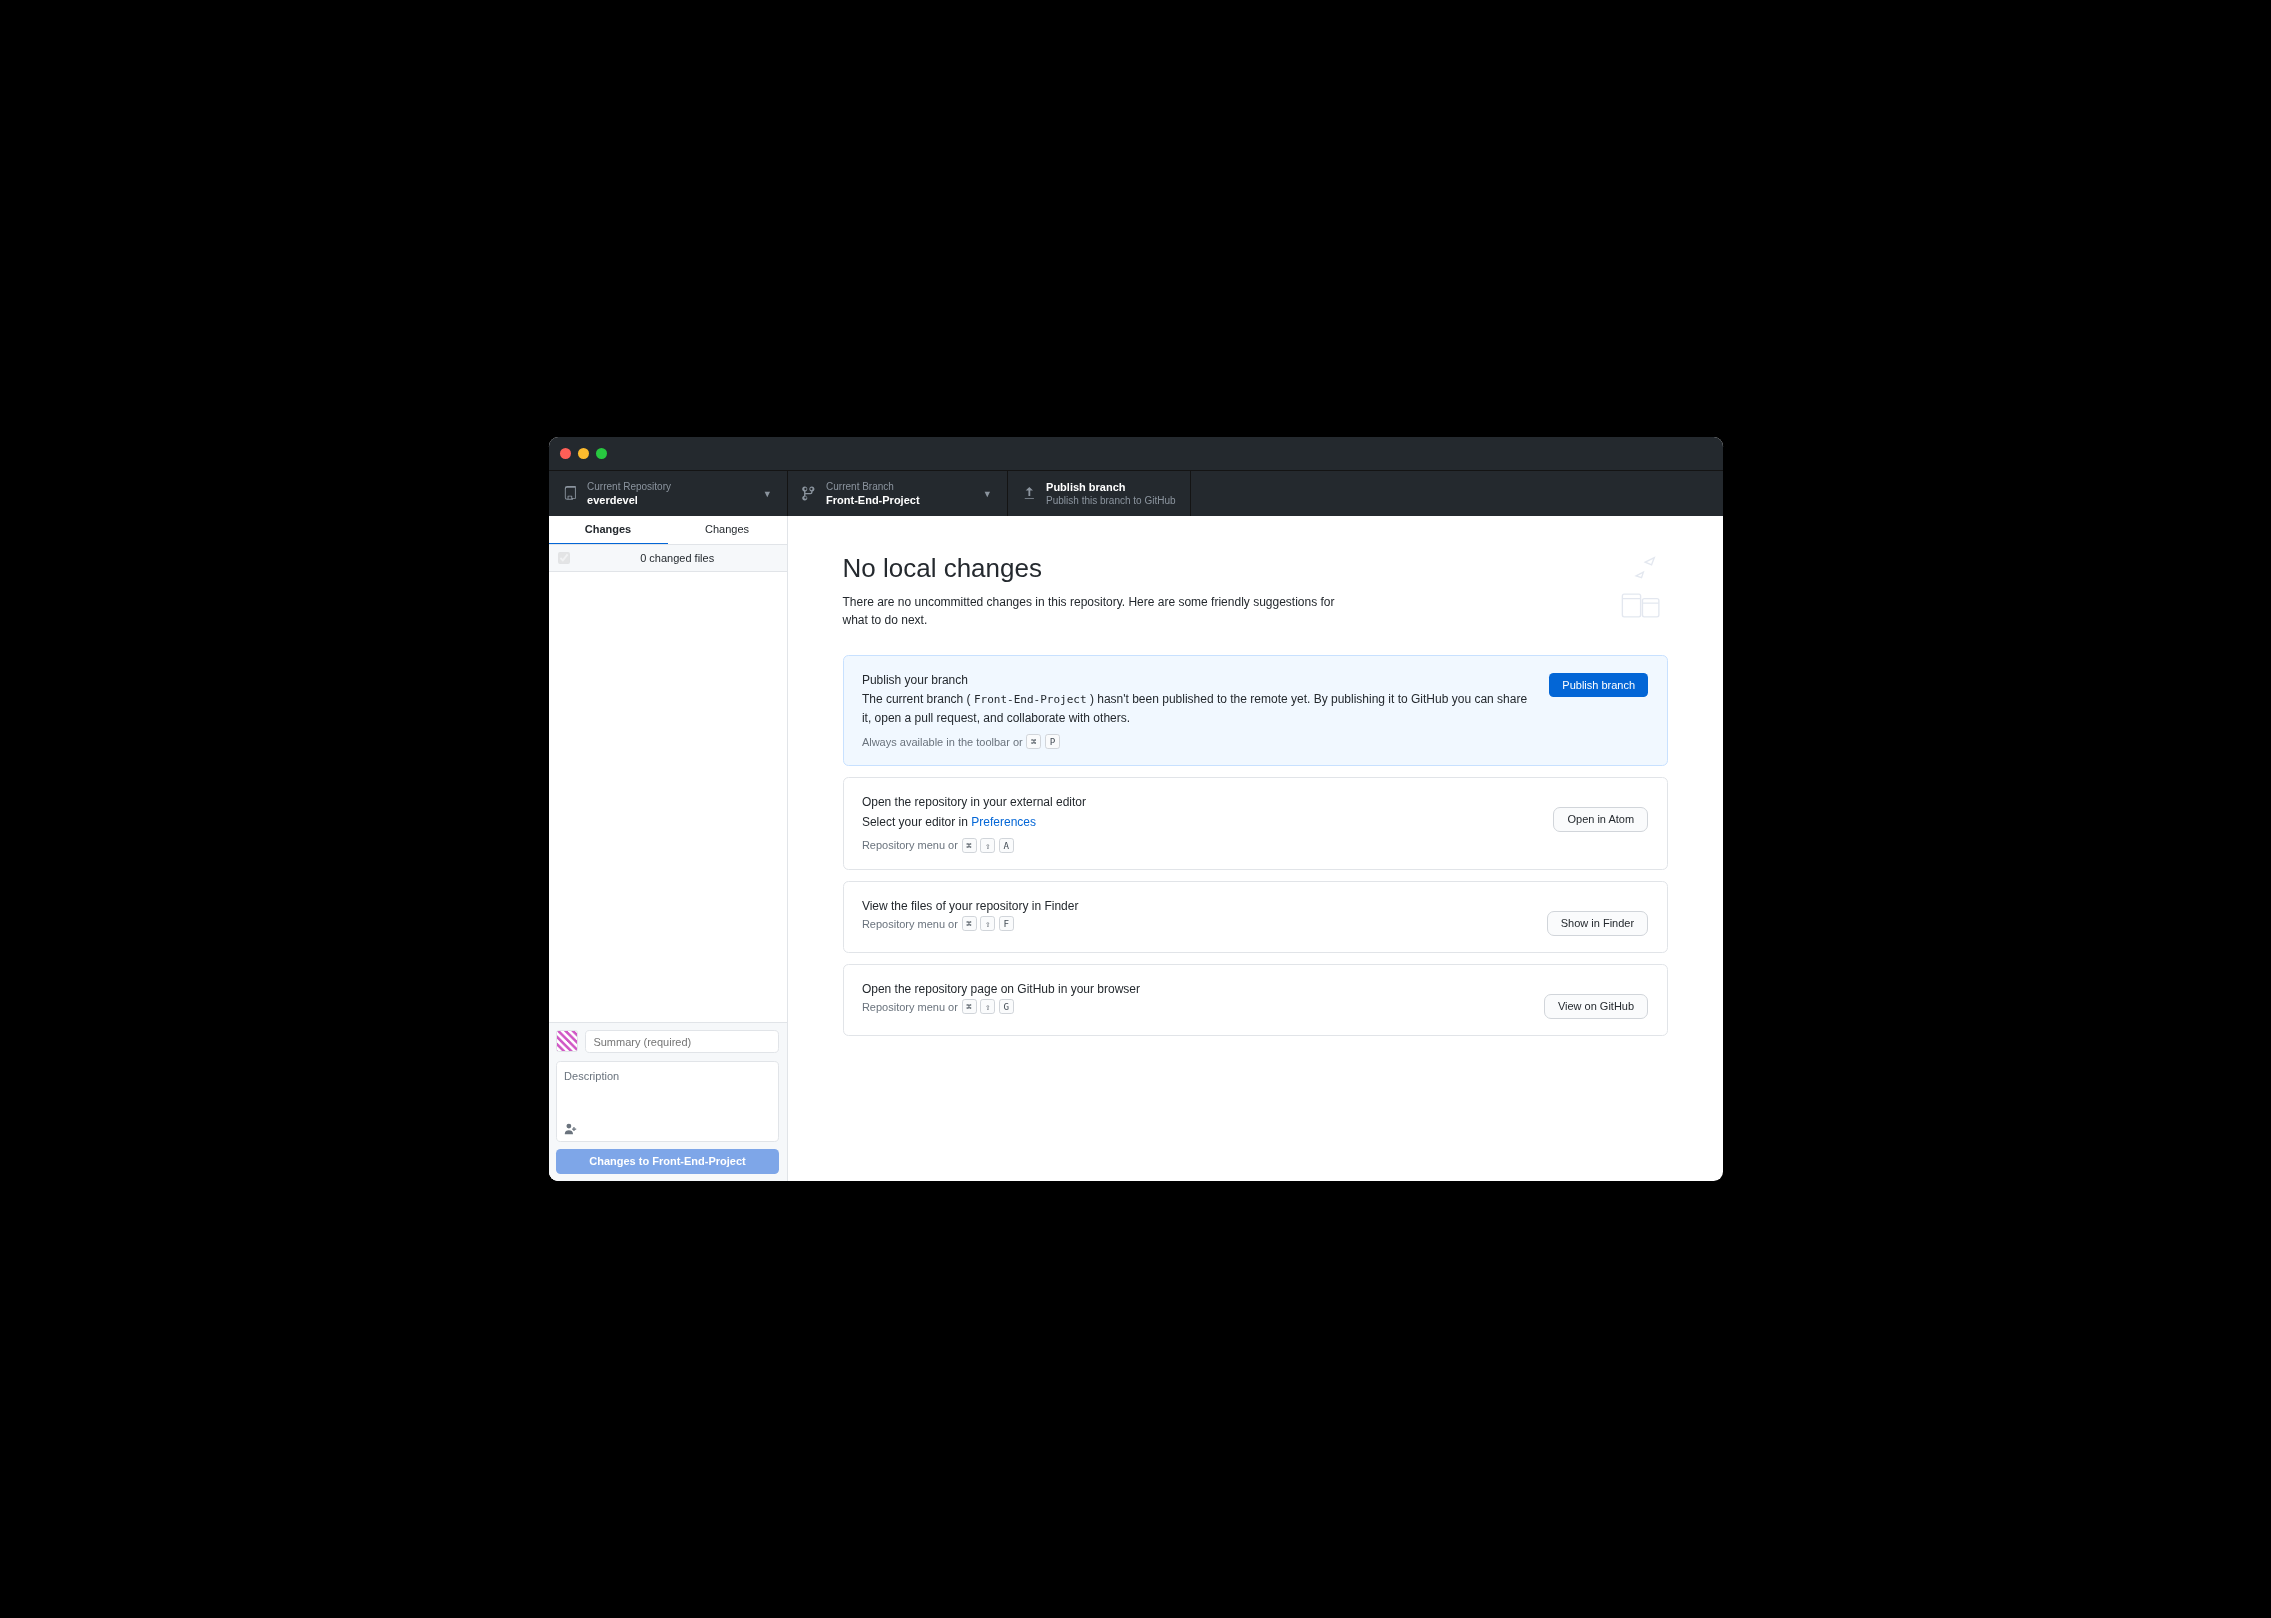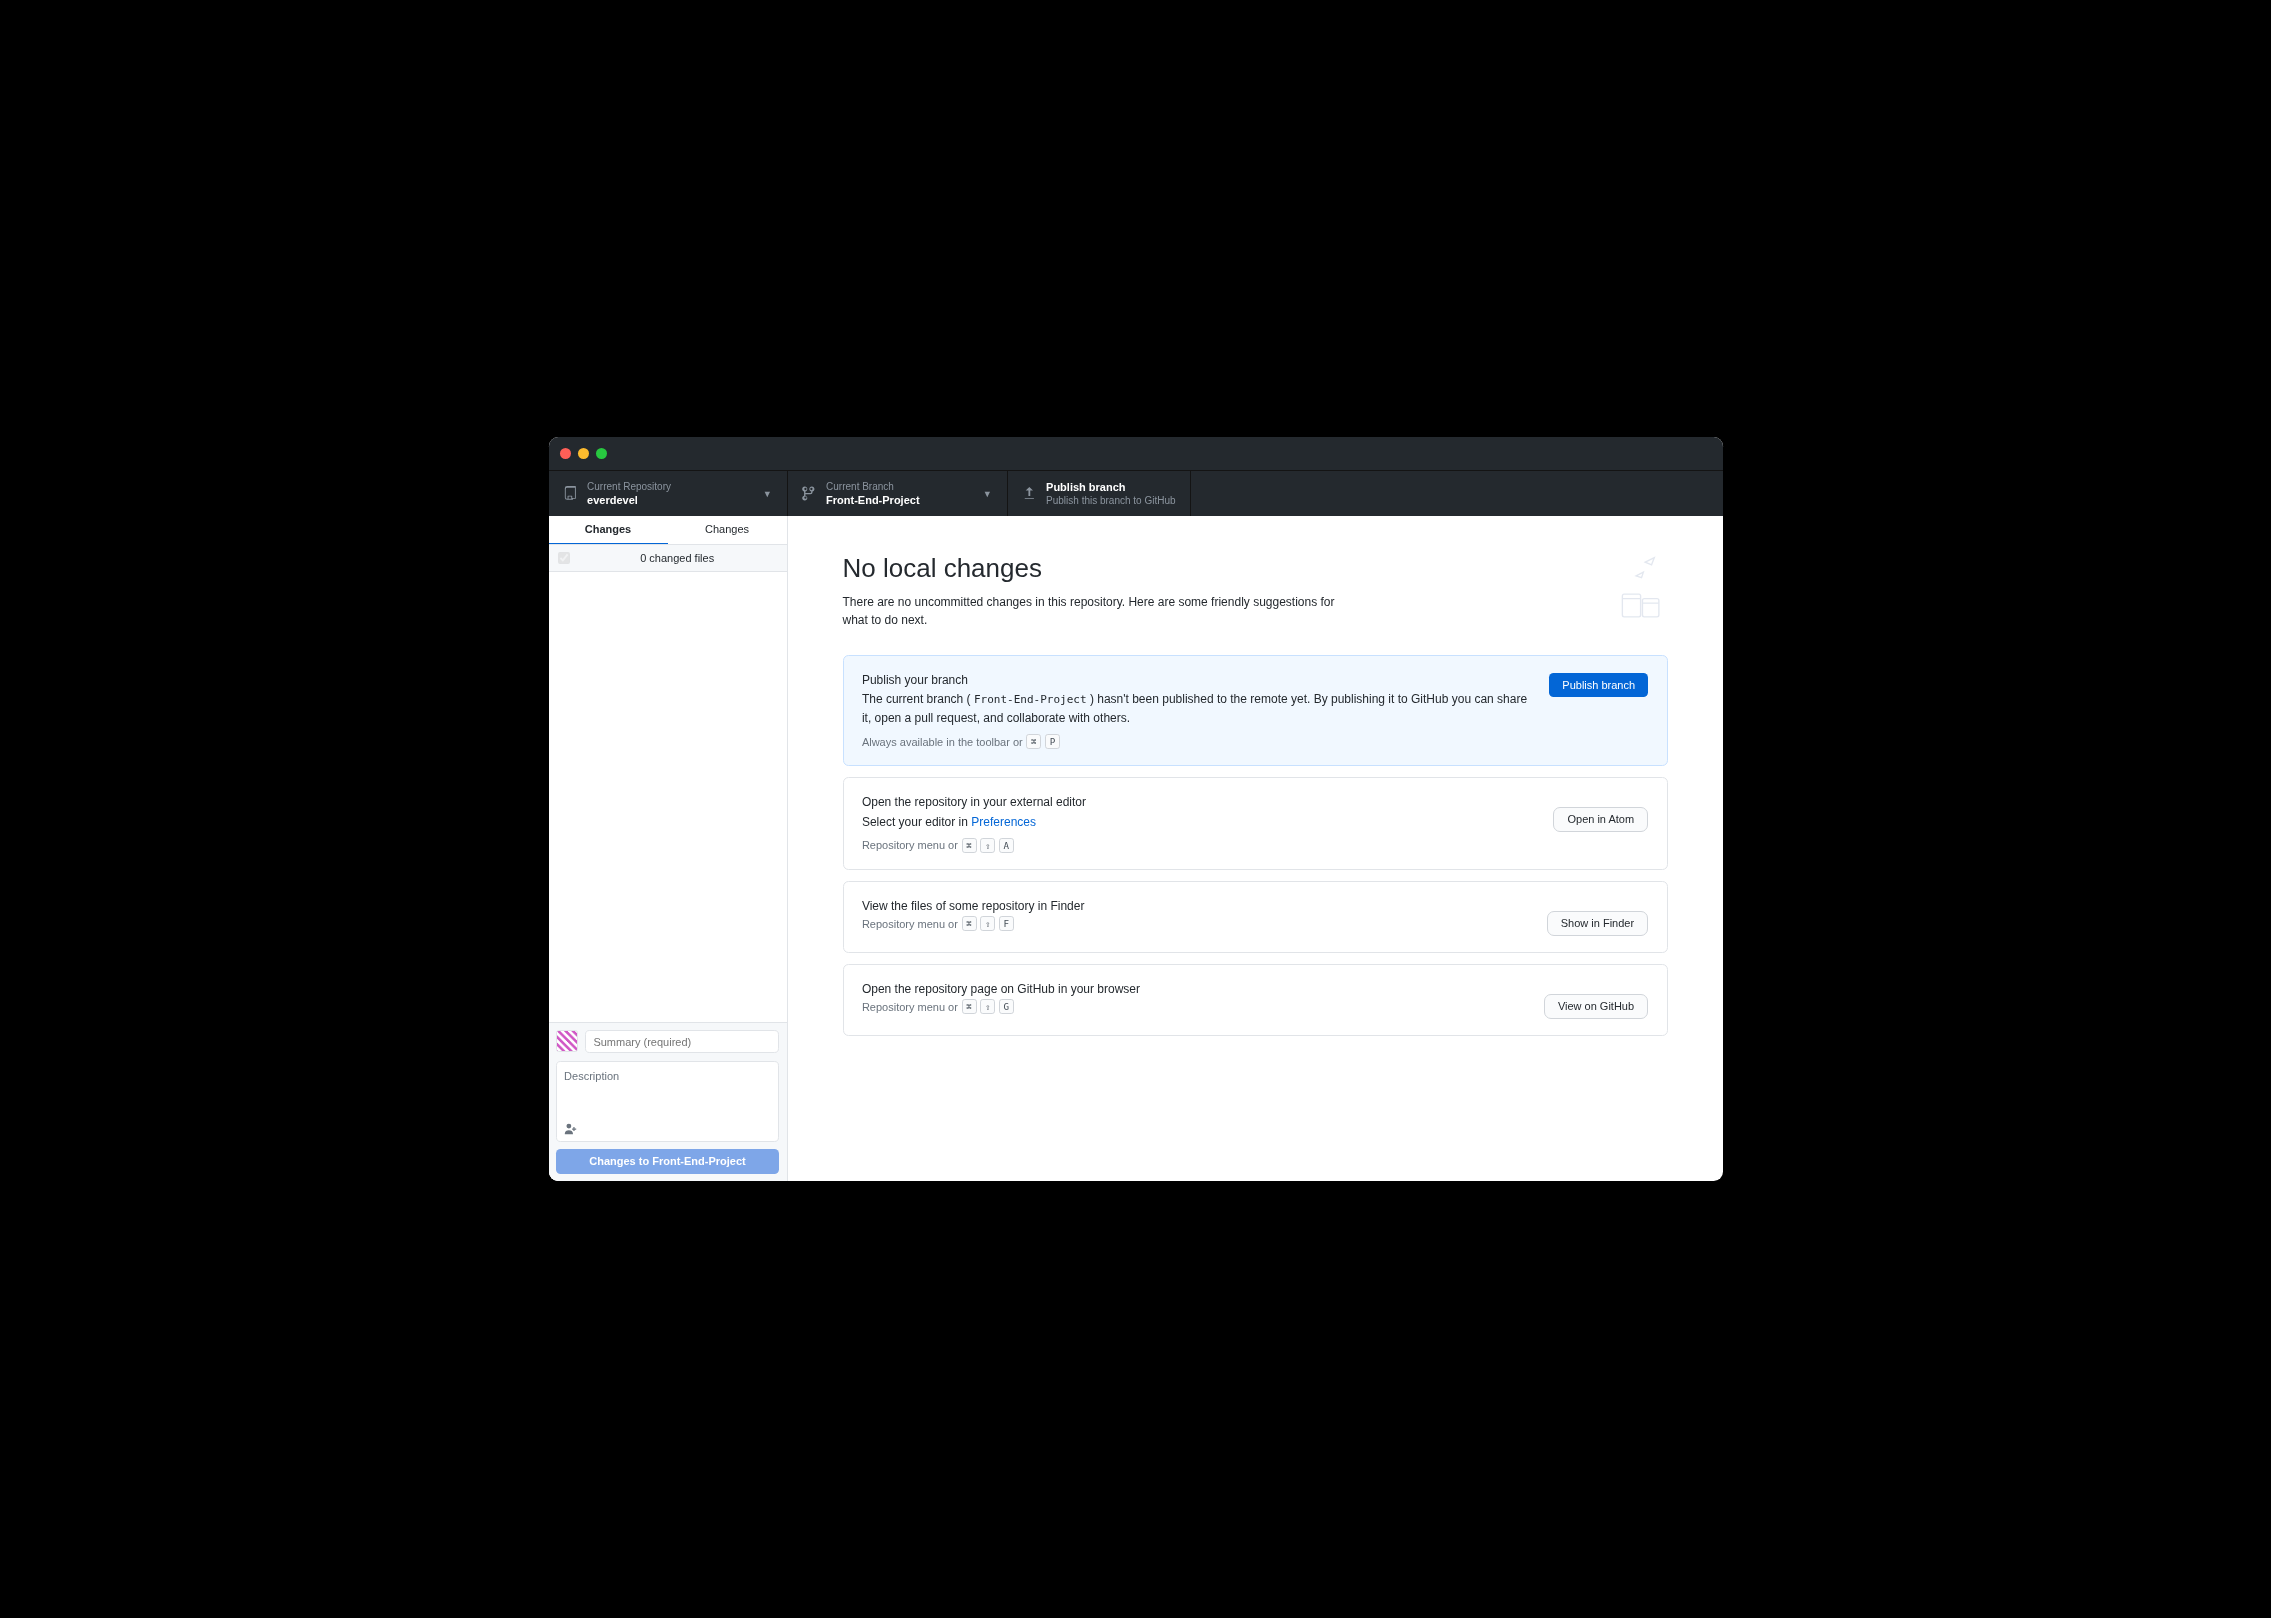--- a/index.html
+++ b/index.html
@@ -180,21 +180,21 @@
             <span class="kbd">A</span>
           </div>
         </div>
         <div class="card-action">
           <button class="btn-secondary">Open in Atom</button>
         </div>
       </div>
 
       <div class="card">
         <div class="card-body">
-          <div class="card-title">View the files of some repository in Finder</div>
+          <div class="card-title">View the files of your repository in Finder</div>
           <div class="card-hint">
             <span>Repository menu or</span>
             <span class="kbd">⌘</span>
             <span class="kbd">⇧</span>
             <span class="kbd">F</span>
           </div>
         </div>
         <div class="card-action">
           <button class="btn-secondary">Show in Finder</button>
         </div>

